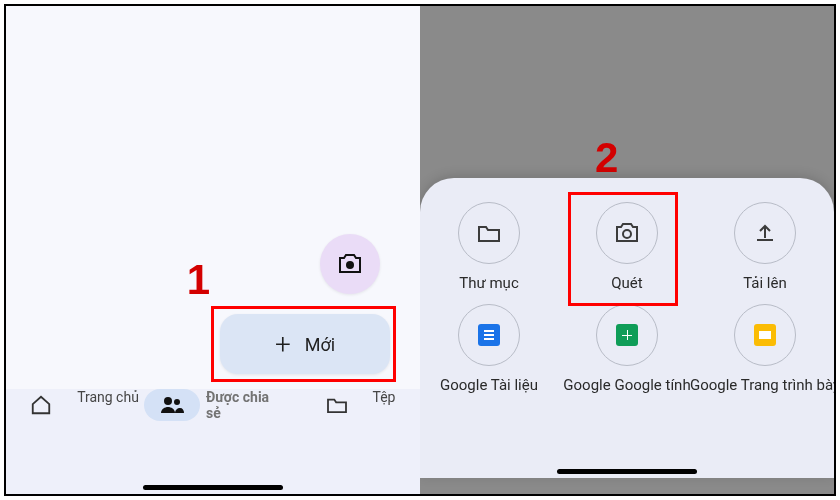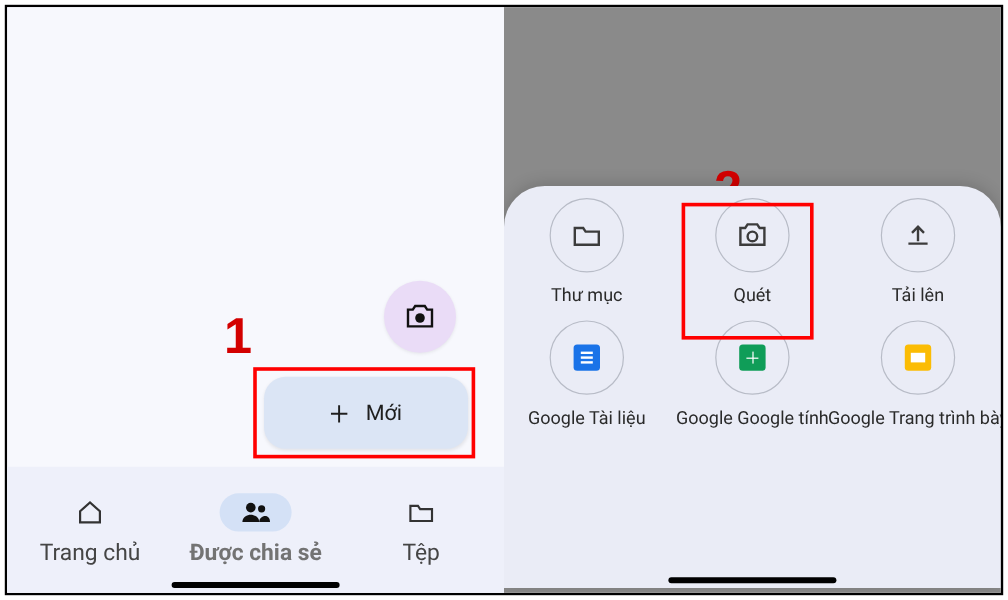--- a/index.html
+++ b/index.html
@@ -9,28 +9,28 @@
   .pane-left { width: 50%; background: #f7f8fd; }
   .pane-right { width: 50%; background: #8a8a8a; overflow: hidden; }
 
   
   .camera-btn { position: absolute; right: 40px; bottom: 200px; width: 60px; height: 60px; border-radius: 50%; background: #eadcf7; display: flex; align-items: center; justify-content: center; box-shadow: 0 1px 3px rgba(0,0,0,0.08); cursor: pointer; }
   .new-btn { position: absolute; right: 30px; bottom: 120px; width: 170px; height: 60px; border-radius: 18px; background: #dbe5f5; display: flex; align-items: center; justify-content: center; gap: 14px; font-size: 18px; color: #1f1f1f; cursor: pointer; box-shadow: 0 1px 3px rgba(0,0,0,0.08); }
   .plus { font-size: 28px; font-weight: 300; }
   .highlight1 { position: absolute; border: 3px solid #ff0000; }
   .marker1 { position: absolute; color: #d30000; font-weight: 900; font-size: 42px; font-family: Impact, Arial Black, sans-serif; }
   .nav { position: absolute; left: 0; right: 0; bottom: 0; height: 105px; display: flex; background: #eef0fa; }
-  .nav-item { flex: 1; display: flex; flex-direction: column; align-items: center; justify-content: center; gap: 6px; cursor: pointer; font-size: 19px; color: #454545; }
+  .nav-item { flex: 1; display: flex; flex-direction: row; align-items: flex-start; justify-content: center; gap: 6px; cursor: pointer; font-size: 14px; color: #454545; }
   .nav-item.active .nav-pill { background: #d4e1f6; }
   .nav-item.active .nav-label { font-weight: 700; color: #737373; }
   .nav-pill { width: 60px; height: 32px; border-radius: 16px; display: flex; align-items: center; justify-content: center; }
   .gesture-bar { position: absolute; bottom: 4px; left: 50%; transform: translateX(-50%); width: 140px; height: 5px; background: #000; border-radius: 3px; }
 
   
-  .sheet { position: absolute; left: 0; right: 0; bottom: 4px; height: 335px; background: #eaecf6; border-top-left-radius: 34px; border-top-right-radius: 34px; padding-top: 10px; box-shadow: 0 -2px 12px rgba(0,0,0,0.15); }
+  .sheet { position: absolute; left: 0; right: 0; bottom: 16px; height: 300px; background: #eaecf6; border-top-left-radius: 34px; border-top-right-radius: 34px; padding-top: 24px; box-shadow: 0 -2px 12px rgba(0,0,0,0.15); }
   .row { display: flex; justify-content: space-around; margin-bottom: 12px; }
   .action { width: 130px; display: flex; flex-direction: column; align-items: center; gap: 10px; cursor: pointer; }
   .circle { width: 62px; height: 62px; border-radius: 50%; border: 1px solid #b8bcc7; display: flex; align-items: center; justify-content: center; background: transparent; }
   .action-label { font-size: 15px; color: #2a2a2a; text-align: center; white-space: nowrap; }
   .square { width: 22px; height: 22px; border-radius: 3px; display: flex; align-items: center; justify-content: center; }
   .sq-blue { background: #1a73e8; }
   .sq-green { background: #0f9d58; }
   .sq-yellow { background: #fbbc04; }
   .sq-inner-white { width: 10px; height: 2px; background: #fff; box-shadow: 0 -4px 0 #fff, 0 4px 0 #fff; }
   .sq-inner-grid { width: 10px; height: 10px; background: linear-gradient(#fff,#fff) center/100% 1px no-repeat, linear-gradient(#fff,#fff) center/1px 100% no-repeat; }

